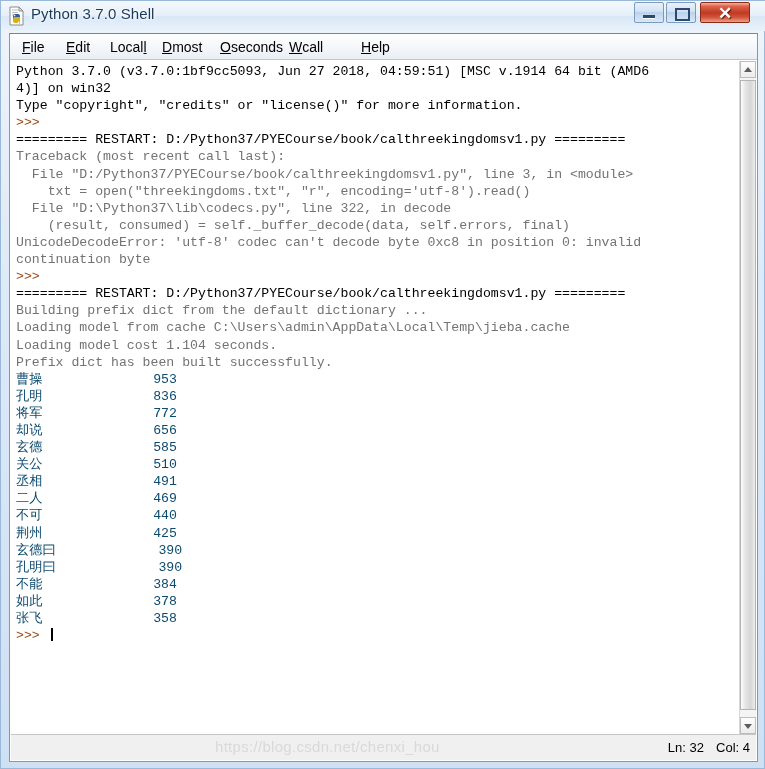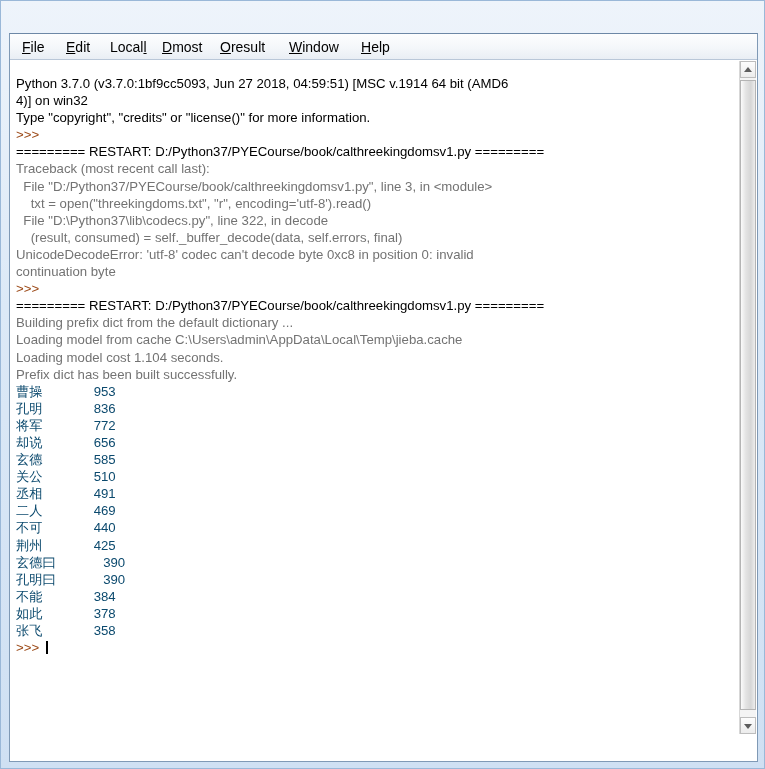--- a/index.html
+++ b/index.html
@@ -95,22 +95,22 @@
     cursor:default;
   }
   .menu-item .mn{ text-decoration:underline; }
 
   
   #textview{
     position:absolute;left:1px;top:27px;width:729px;height:673px;
     background:#ffffff;overflow:hidden;
   }
   #textwrap{
-    position:absolute;left:5px;top:14px;right:0;
-    font-family:Liberation Sans, sans-serif;
+    position:absolute;left:5px;top:2px;right:0;
+    font-family:Liberation Mono, monospace;
     font-size:13.2px;line-height:17.1px;
     white-space:pre;
   }
   .ln{ display:block;height:17.1px; }
   .c-black{ color:#000000; }
   .c-red{ color:#737373; }
   .c-blue{ color:#0c4a6e; }
   .c-prompt{ color:#9c4a18; }
 
   
@@ -165,43 +165,74 @@
     font-size:15px;color:#d9d9d9;letter-spacing:.3px;
     font-family:"Liberation Sans",sans-serif;white-space:nowrap;
     pointer-events:none;
   }
 </style>
 </head>
 <body>
 
 <div id="window">
 
+  <div id="titlebar">
+
+    <span id="title-icon">
+      <svg width="20" height="20" viewBox="0 0 20 20">
+        <path d="M3 1 h9 l4 4 v14 h-13 z" fill="#ffffff" stroke="#8a8a8a" stroke-width="1"></path>
+        <path d="M12 1 l4 4 h-4 z" fill="#e2e2e2" stroke="#8a8a8a" stroke-width="1"></path>
+        <path d="M5 4 h6 M5 6.5 h6 M5 9 h4" stroke="#bbbbbb" stroke-width="1"></path>
+        <path d="M6 8 h5 a2 2 0 0 1 2 2 v2 a2 2 0 0 1 -2 2 h-3 a2 2 0 0 0 -2 2 v-6 a2 2 0 0 1 2 -2 z" fill="#2f5f98"></path>
+        <path d="M13 11 h-5 a2 2 0 0 0 -2 2 v2 a2 2 0 0 0 2 2 h3 a2 2 0 0 1 2 2 v-6 a2 2 0 0 0 0 -2 z" fill="#d7b216"></path>
+        <circle cx="7.6" cy="9.6" r="0.8" fill="#ffffff"></circle>
+        <circle cx="11.6" cy="16.4" r="0.8" fill="#ffffff"></circle>
+      </svg>
+    </span>
+
+    <span id="title-text">Python 3.7.0 Shell</span>
+
+    <div class="capbtn" id="btn-min">
+      <span class="glyph-min"></span>
+    </div>
+    <div class="capbtn" id="btn-max">
+      <span class="glyph-max"></span>
+    </div>
+    <div class="capbtn" id="btn-close">
+      <span class="glyph-close">✕</span>
+    </div>
+  </div>
 
   <div id="client">
 
     <div id="menubar">
       <div class="menu-item" style="left:8px"><span></span><span class="mn">F</span><span>ile</span></div>
       <div class="menu-item" style="left:52px"><span></span><span class="mn">E</span><span>dit</span></div>
       <div class="menu-item" style="left:96px"><span>Local</span><span class="mn">l</span><span></span></div>
       <div class="menu-item" style="left:148px"><span></span><span class="mn">D</span><span>most</span></div>
-      <div class="menu-item" style="left:206px"><span></span><span class="mn">O</span><span>result</span></div>
-      <div class="menu-item" style="left:275px"><span></span><span class="mn">W</span><span>indow</span></div>
+      <div class="menu-item" style="left:206px"><span></span><span class="mn">O</span><span>seconds</span></div>
+      <div class="menu-item" style="left:275px"><span></span><span class="mn">W</span><span>call</span></div>
       <div class="menu-item" style="left:347px"><span></span><span class="mn">H</span><span>elp</span></div>
     </div>
 
     <div id="textview">
       <div id="textwrap"><span class="ln c-black">Python 3.7.0 (v3.7.0:1bf9cc5093, Jun 27 2018, 04:59:51) [MSC v.1914 64 bit (AMD6</span><span class="ln c-black">4)] on win32</span><span class="ln c-black">Type "copyright", "credits" or "license()" for more information.</span><span class="ln c-prompt">&gt;&gt;&gt; </span><span class="ln c-black">========= RESTART: D:/Python37/PYECourse/book/calthreekingdomsv1.py =========</span><span class="ln c-red">Traceback (most recent call last):</span><span class="ln c-red">  File "D:/Python37/PYECourse/book/calthreekingdomsv1.py", line 3, in &lt;module&gt;</span><span class="ln c-red">    txt = open("threekingdoms.txt", "r", encoding='utf-8').read()</span><span class="ln c-red">  File "D:\Python37\lib\codecs.py", line 322, in decode</span><span class="ln c-red">    (result, consumed) = self._buffer_decode(data, self.errors, final)</span><span class="ln c-red">UnicodeDecodeError: 'utf-8' codec can't decode byte 0xc8 in position 0: invalid</span><span class="ln c-red">continuation byte</span><span class="ln c-prompt">&gt;&gt;&gt; </span><span class="ln c-black">========= RESTART: D:/Python37/PYECourse/book/calthreekingdomsv1.py =========</span><span class="ln c-red">Building prefix dict from the default dictionary ...</span><span class="ln c-red">Loading model from cache C:\Users\admin\AppData\Local\Temp\jieba.cache</span><span class="ln c-red">Loading model cost 1.104 seconds.</span><span class="ln c-red">Prefix dict has been built successfully.</span><span class="ln c-blue">曹操              953</span><span class="ln c-blue">孔明              836</span><span class="ln c-blue">将军              772</span><span class="ln c-blue">却说              656</span><span class="ln c-blue">玄德              585</span><span class="ln c-blue">关公              510</span><span class="ln c-blue">丞相              491</span><span class="ln c-blue">二人              469</span><span class="ln c-blue">不可              440</span><span class="ln c-blue">荆州              425</span><span class="ln c-blue">玄德曰             390</span><span class="ln c-blue">孔明曰             390</span><span class="ln c-blue">不能              384</span><span class="ln c-blue">如此              378</span><span class="ln c-blue">张飞              358</span><span class="ln c-prompt">&gt;&gt;&gt; <span class="caret"></span></span></div>
     </div>
 
     <div id="vscroll">
       <div id="sb-track"></div>
       <div class="sb-btn" id="sb-up">
         <span class="sb-arrow up"></span>
       </div>
       <div id="sb-thumb"></div>
       <div class="sb-btn" id="sb-down">
         <span class="sb-arrow down"></span>
       </div>
     </div>
 
+    <div id="statusbar">
+      <span id="watermark">https://blog.csdn.net/chenxi_hou</span>
+      <span id="status-ln">Ln: 32</span>
+      <span id="status-col">Col: 4</span>
+    </div>
 
   </div>
 </div>
 
 </body></html>

